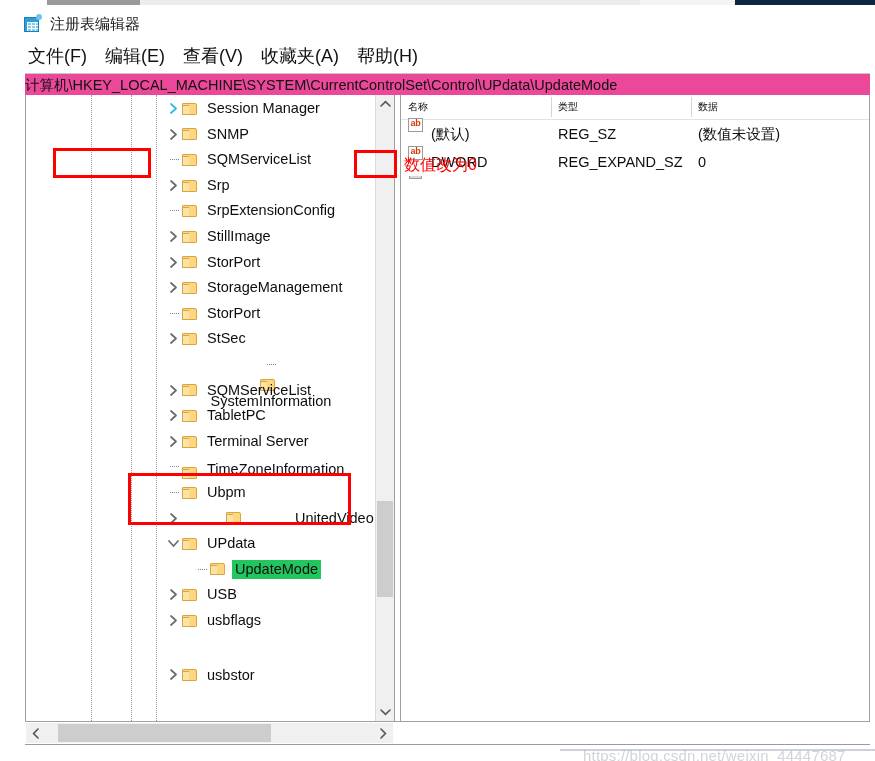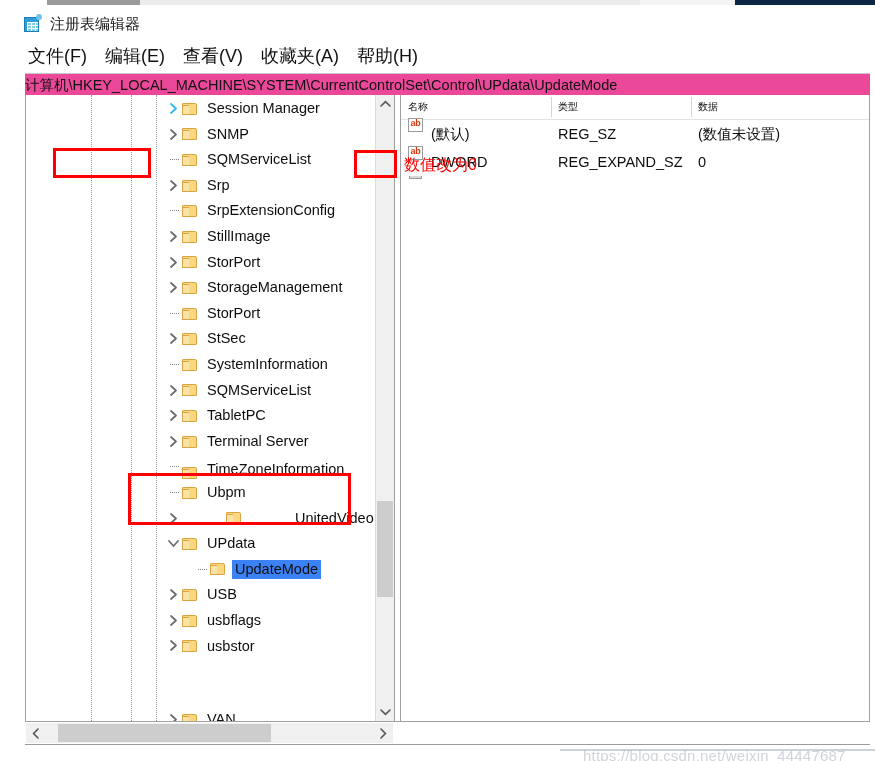--- a/index.html
+++ b/index.html
@@ -217,21 +217,21 @@
     border-radius: 1px 0 0 1px;
     box-sizing: border-box;
   }
   .tree-label {
     font-size: 14.5px;
     color: #0e0e0e;
     line-height: 1;
     padding: 2px 3px 3px 3px;
   }
   .tree-row.selected .tree-label {
-    background: #3b82f6;
+    background: #22c55e;
   }
   
   .guide {
     position: absolute;
     top: 0;
     width: 0;
     height: 100%;
     border-left: 1px dotted #9a9a9a;
   }
 
@@ -551,21 +551,21 @@
                 <svg width="12" height="12" viewBox="0 0 12 12">
                   <path d="M3 1 L8 5.5 L3 10" stroke="#6b6b6b" stroke-width="1.7" fill="none" stroke-linecap="round" stroke-linejoin="round"></path>
                 </svg>
               </span>
               <span class="folder">
                 <span class="back"></span>
                 <span class="front"></span>
               </span>
               <span class="tree-label">StSec</span>
             </div>
-            <div class="tree-row" style="padding-left: 140px;">
+            <div class="tree-row" style="padding-left: 140px; flex-direction: column;">
               <span class="dash"></span>
               <span class="folder">
                 <span class="back"></span>
                 <span class="front"></span>
               </span>
               <span class="tree-label">SystemInformation</span>
             </div>
             <div class="tree-row" style="padding-left: 140px;">
               <span class="chev">
                 <svg width="12" height="12" viewBox="0 0 12 12">
@@ -667,21 +667,21 @@
                 <svg width="12" height="12" viewBox="0 0 12 12">
                   <path d="M3 1 L8 5.5 L3 10" stroke="#6b6b6b" stroke-width="1.7" fill="none" stroke-linecap="round" stroke-linejoin="round"></path>
                 </svg>
               </span>
               <span class="folder">
                 <span class="back"></span>
                 <span class="front"></span>
               </span>
               <span class="tree-label">usbflags</span>
             </div>
-            <div class="tree-row" style="padding-left: 140px;">
+            <div class="tree-row" style="padding-left: 140px; margin-top: 29px;">
               <span class="chev">
                 <svg width="12" height="12" viewBox="0 0 12 12">
                   <path d="M3 1 L8 5.5 L3 10" stroke="#6b6b6b" stroke-width="1.7" fill="none" stroke-linecap="round" stroke-linejoin="round"></path>
                 </svg>
               </span>
               <span class="folder">
                 <span class="back"></span>
                 <span class="front"></span>
               </span>
               <span class="tree-label">usbstor</span>

